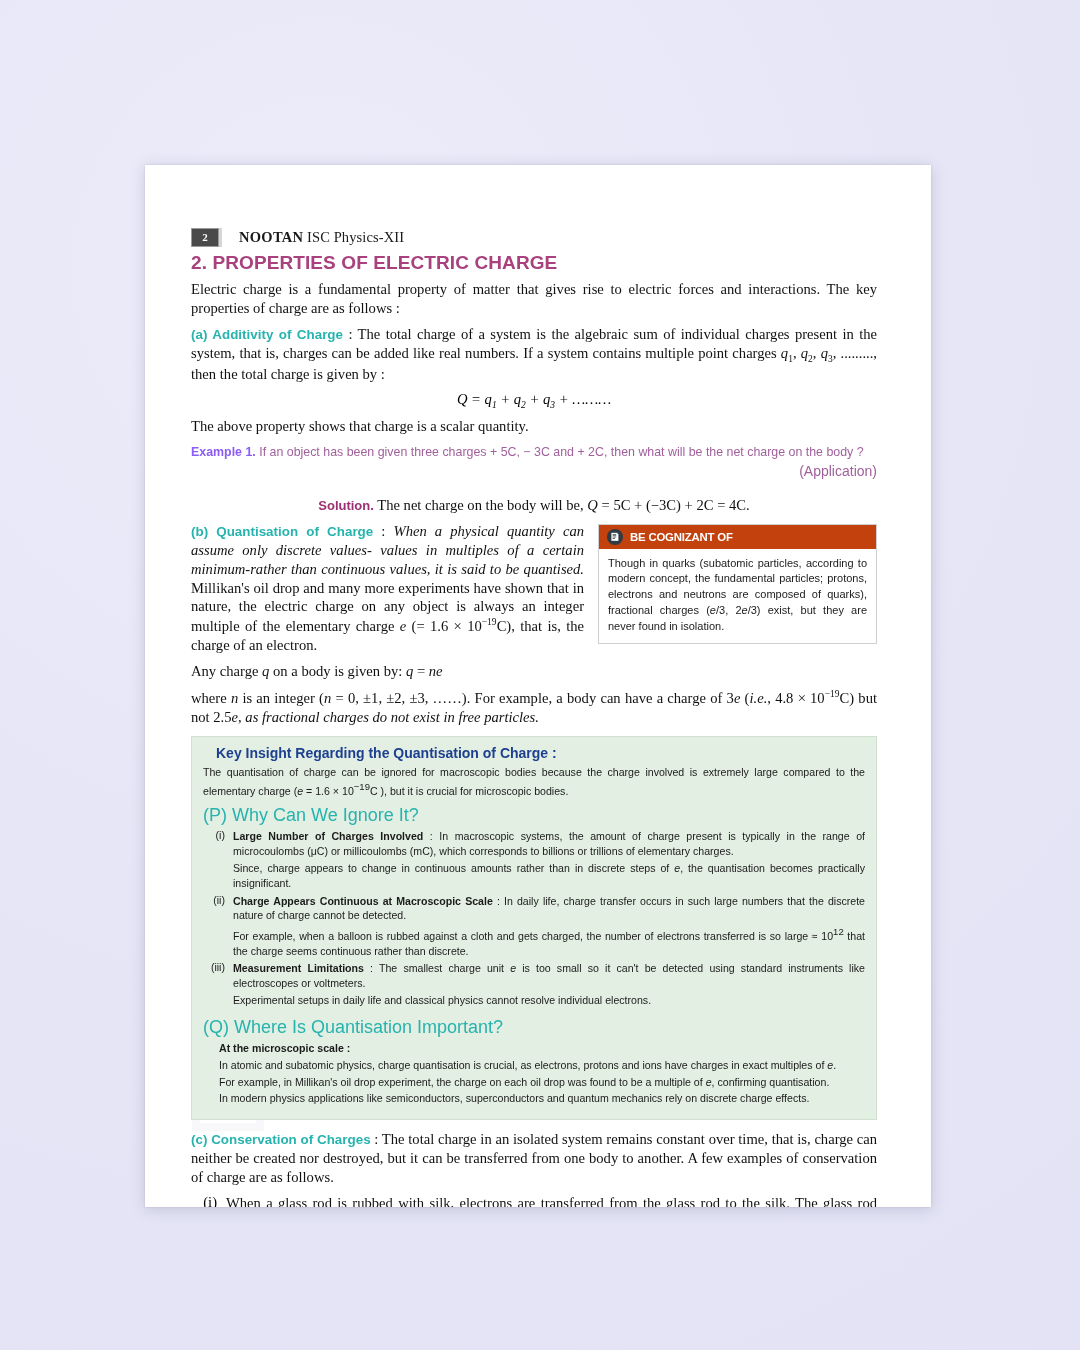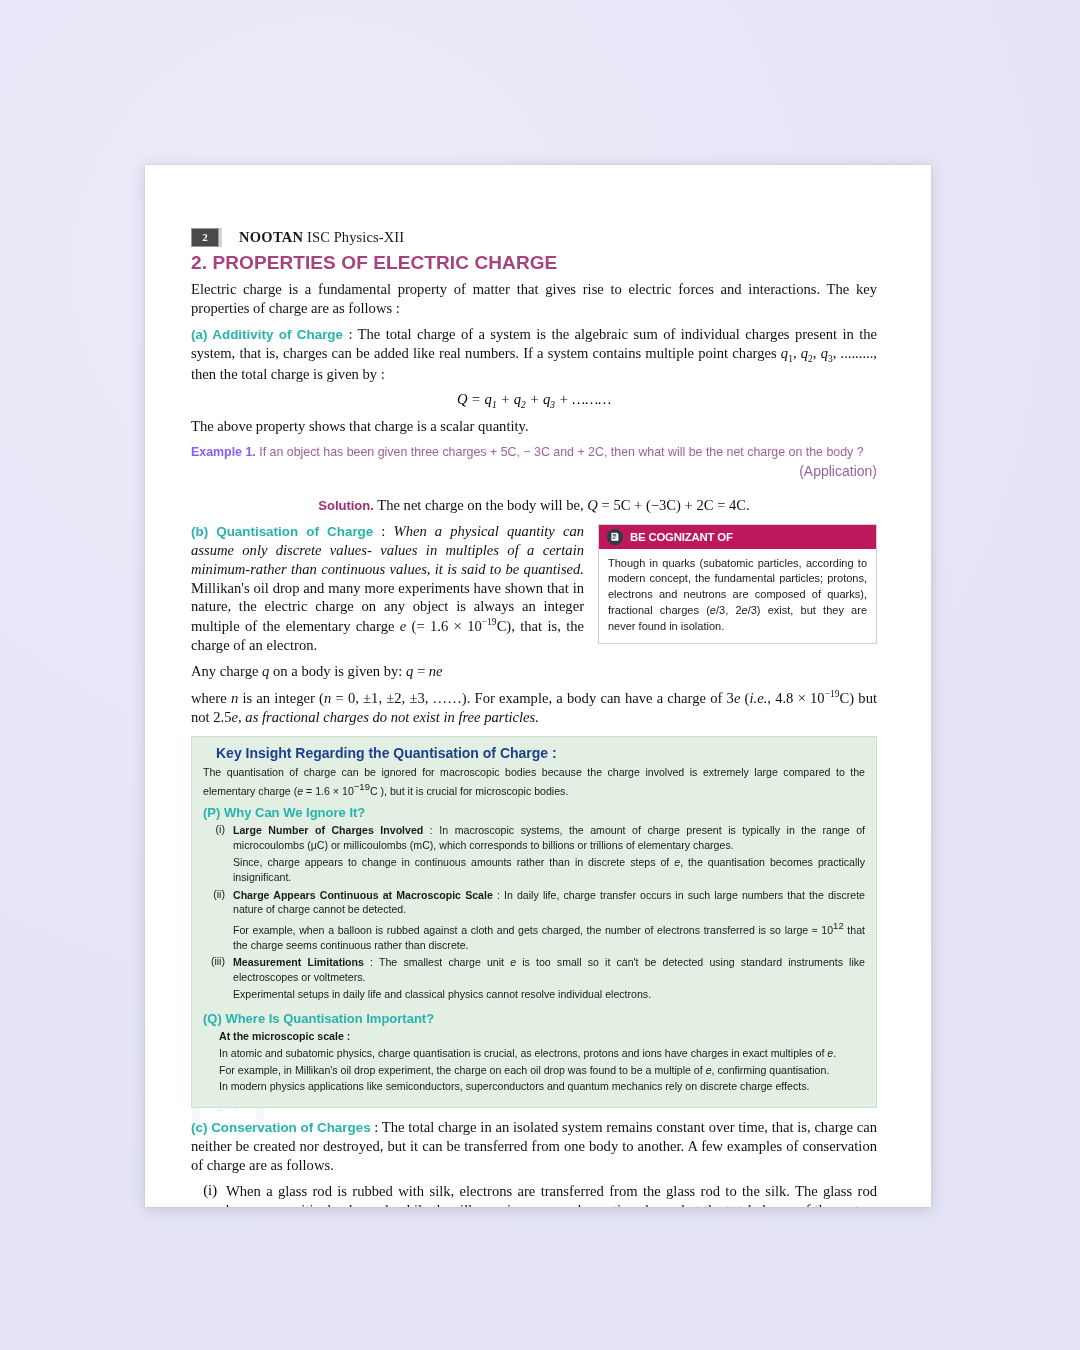--- a/index.html
+++ b/index.html
@@ -58,21 +58,21 @@
   .appl{font-family:"Liberation Sans",sans-serif;font-size:14px;color:#a0609c;text-align:right;margin:0 0 8px 0;}
   .sol{font-size:14.6px;margin:18px 0 8px 0;color:#111;text-align:center;}
   .sol b{color:#9c2f72;font-family:"Liberation Sans",sans-serif;font-size:13px;}
 
   
   .cog{
     float:right;width:277px;margin:2px 0 5px 14px;
     border:1px solid #cfcfcf;background:#fff;
   }
   .cog-hd{
-    background:#be185d;display:flex;align-items:center;gap:7px;
+    background:#c2410c;display:flex;align-items:center;gap:7px;
     padding:4px 8px;
   }
   .cog-ico{
     width:16px;height:16px;border-radius:50%;background:#2f3a42;
     display:flex;align-items:center;justify-content:center;flex:none;
   }
   .cog-ico svg{display:block;}
   .cog-hd-t{
     font-family:"Liberation Sans",sans-serif;color:#fff;font-weight:bold;
     font-size:11.4px;letter-spacing:-.2px;
@@ -89,22 +89,22 @@
   }
   .ki h2{
     font-family:"Liberation Sans",sans-serif;color:#1d3f8f;
     font-size:14px;font-weight:bold;margin:0 0 4px 0;padding-left:13px;
   }
   .ki p{
     font-family:"Liberation Sans",sans-serif;font-size:10.6px;line-height:1.40;
     color:#1b1b1b;margin:0 0 2px 0;text-align:justify;
   }
   .ki h3{
-    font-family:"Liberation Sans",sans-serif;color:#27b3ae;font-size:13px;
-    font-weight:bold;margin:7px 0 3px 0;
+    font-family:"Liberation Sans",sans-serif;color:#27b3ae;font-size:18px;
+    font-weight:normal;margin:7px 0 3px 0;
   }
   .ki ol{margin:0;padding:0;list-style:none;}
   .ki li{display:flex;gap:8px;margin:0 0 1px 0;}
   .ki li .mk{
     font-family:"Liberation Sans",sans-serif;font-size:10.6px;color:#1b1b1b;
     width:22px;text-align:right;flex:none;padding-top:0px;
   }
   .ki li .ct{flex:1;}
   .ki .lbl{font-weight:bold;}
   .ki .q-blk{margin-left:16px;}

